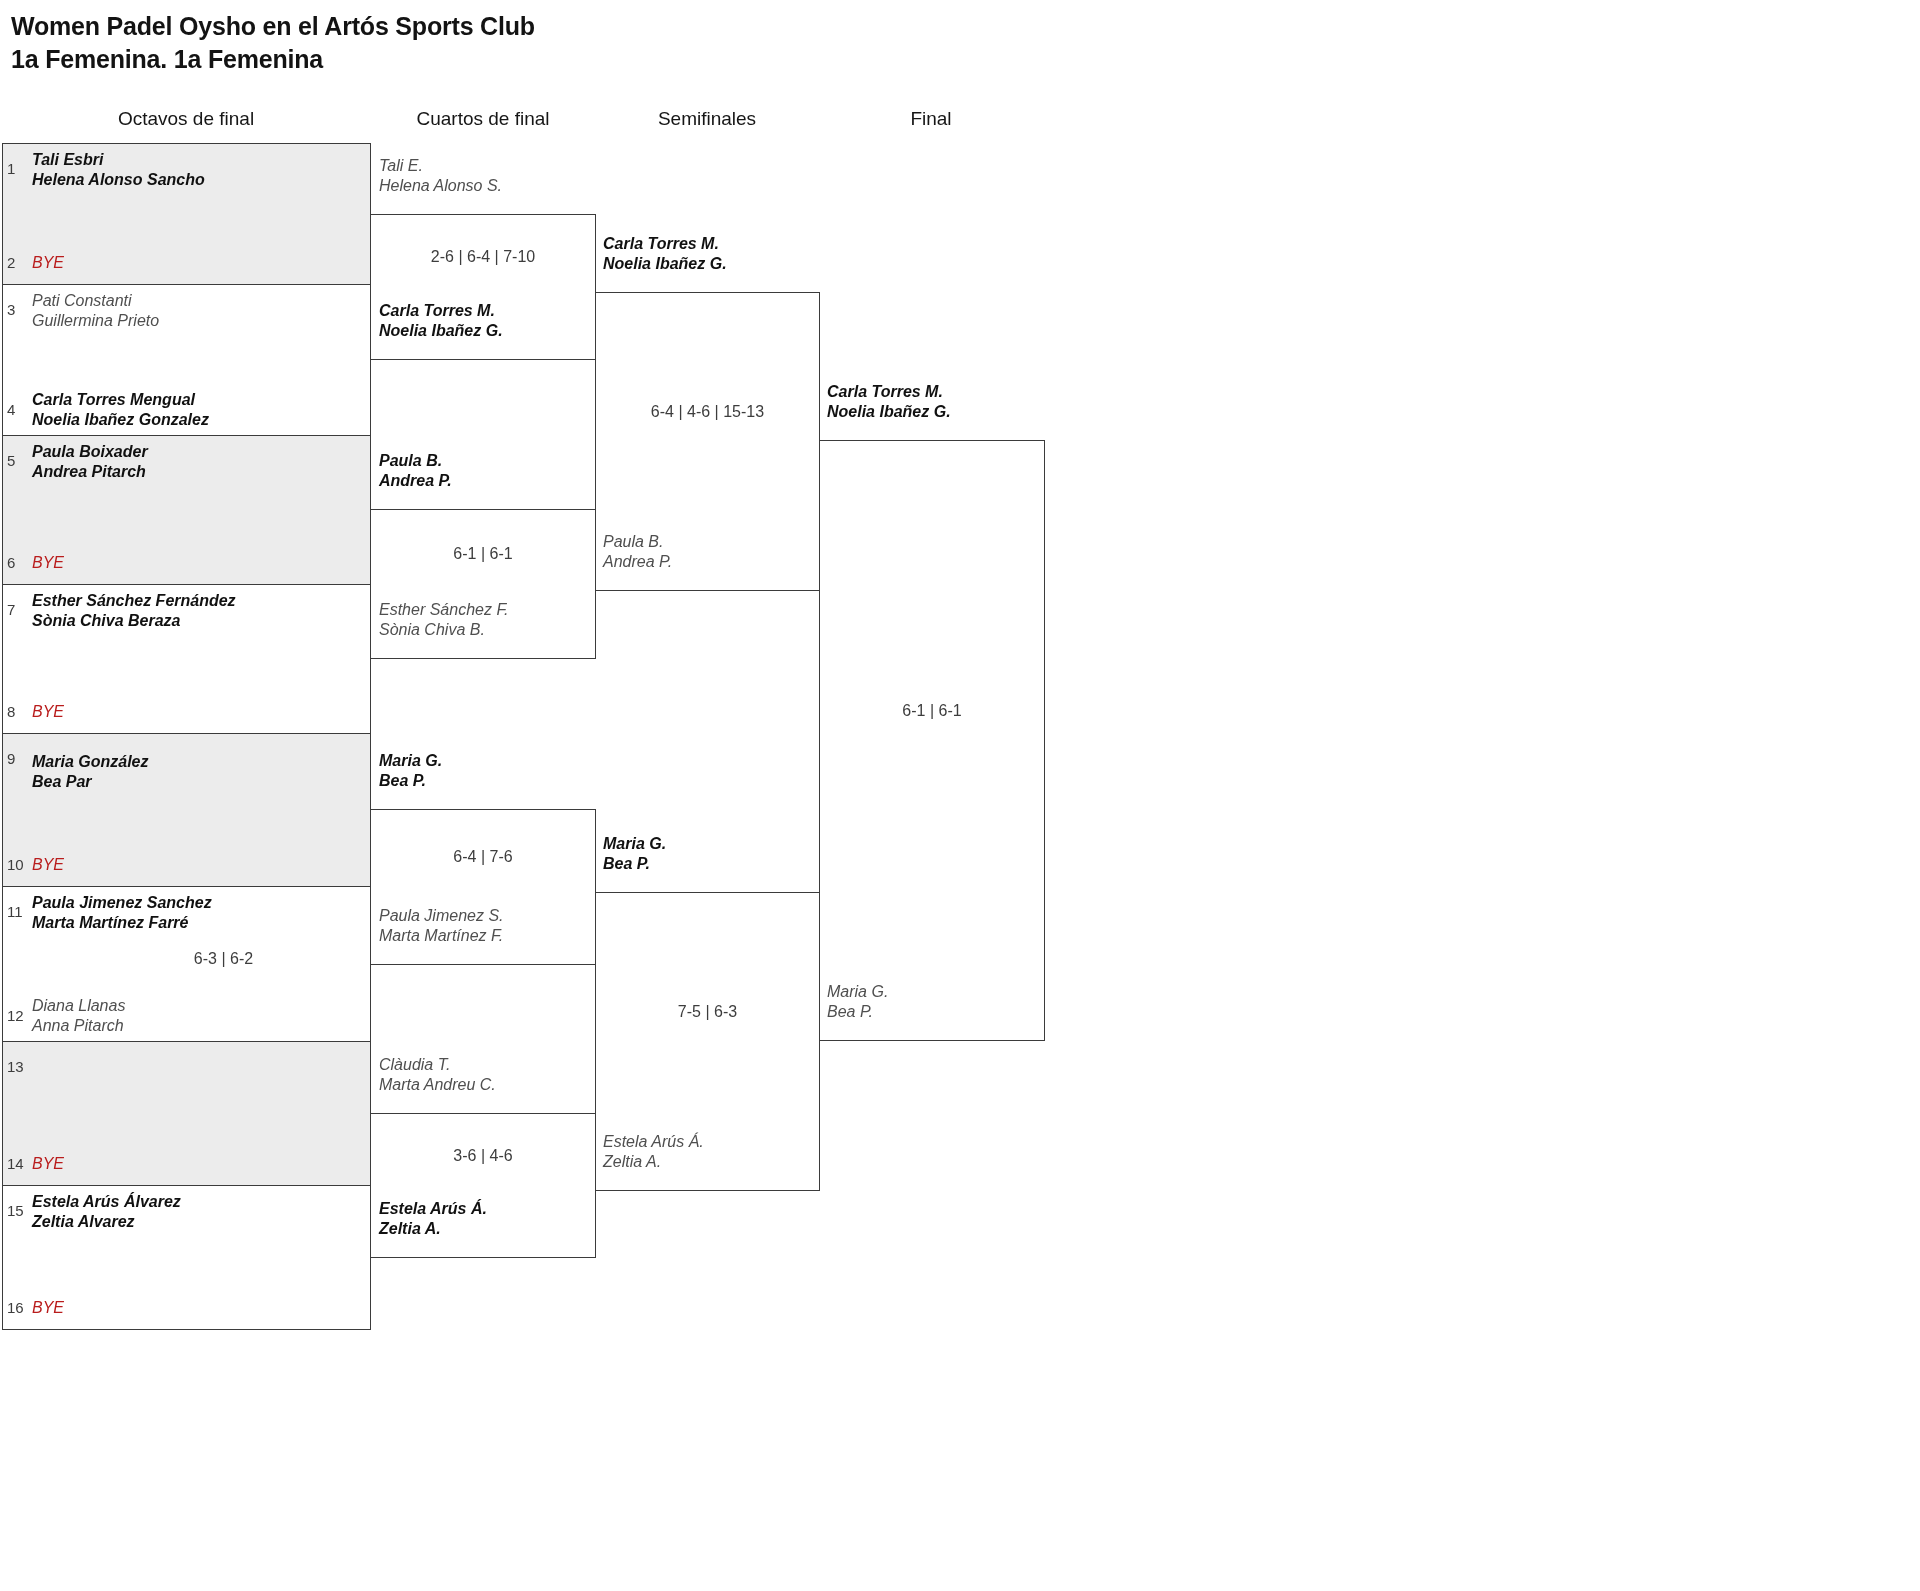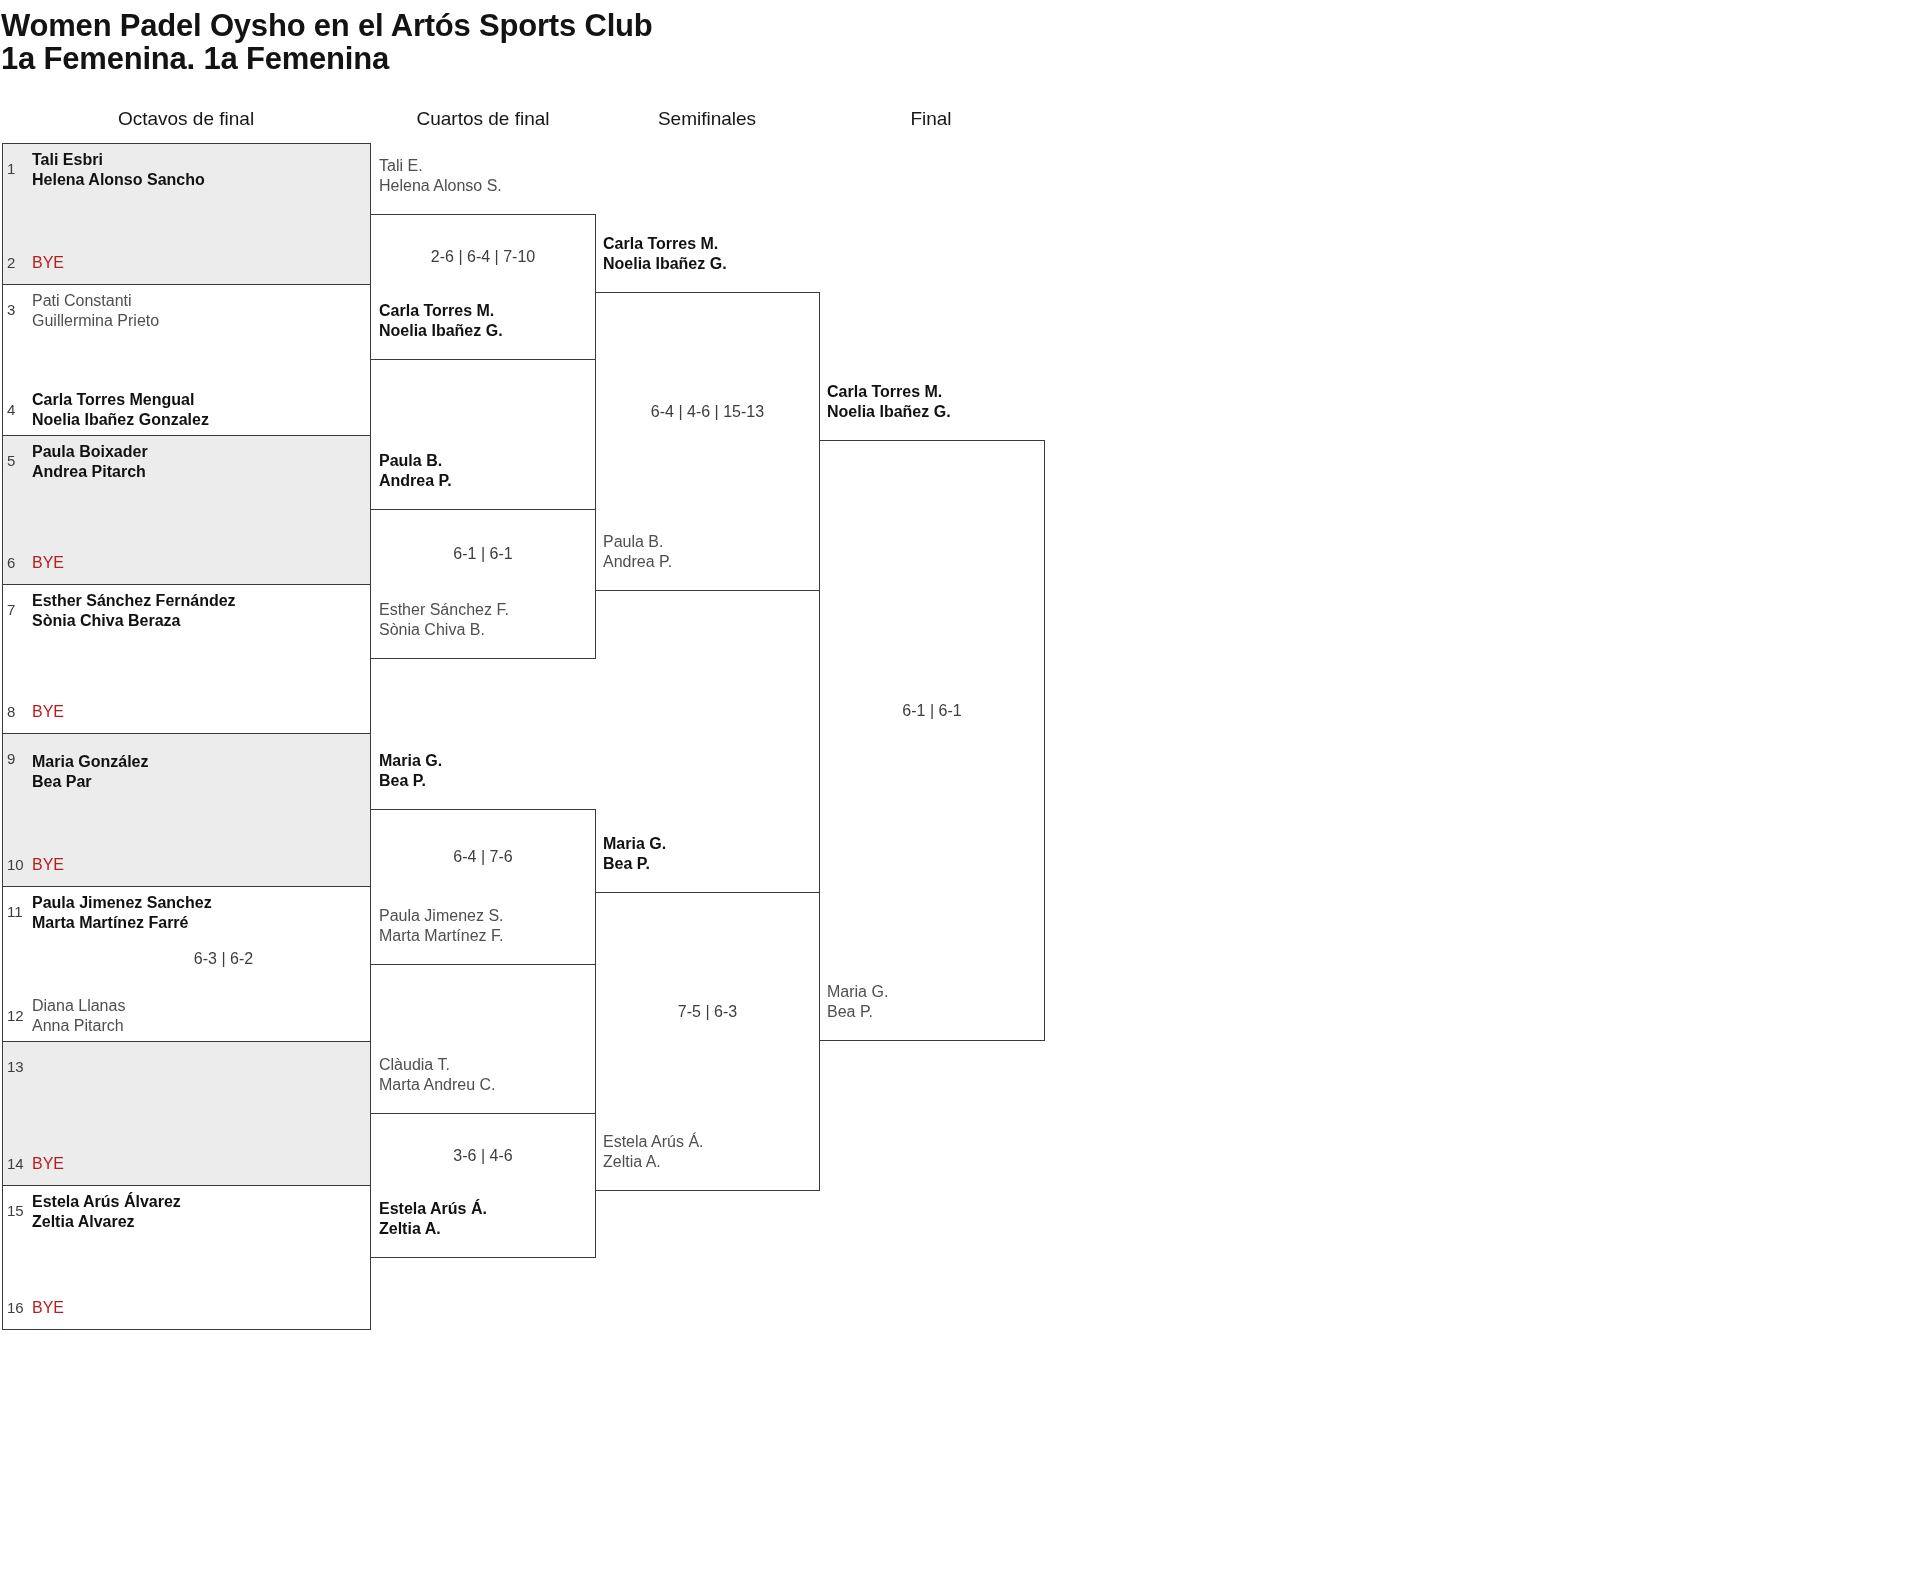--- a/index.html
+++ b/index.html
@@ -1,28 +1,28 @@
 <!DOCTYPE html>
 <html><head>
 <meta charset="utf-8">
 <style>
   html,body{margin:0;padding:0;background:#fff;}
   .canvas{position:relative;width:1920px;height:1591px;background:#ffffff;overflow:hidden;
           font-family:"Liberation Sans","DejaVu Sans",sans-serif;color:#161616;}
-  .title-line{position:absolute;left:1px;font-size:31px;line-height:36px;font-weight:700;
+  .title-line{position:absolute;left:11px;font-size:25px;line-height:36px;font-weight:700;
               color:#131313;letter-spacing:-0.2px;white-space:nowrap;}
   .rhead{position:absolute;top:108px;width:300px;text-align:center;font-size:19px;
          font-weight:500;color:#161616;white-space:nowrap;}
   .obox{position:absolute;left:2px;width:369px;border:1px solid #3b3b3b;
         box-sizing:border-box;background:#ffffff;}
   .obox.grayfill{background:#ececec;}
   .mbox{position:absolute;border:1px solid #3b3b3b;box-sizing:border-box;background:transparent;}
   .seed{position:absolute;left:7px;width:24px;font-size:15px;color:#3d3d3d;line-height:20px;}
   .names{position:absolute;left:32px;width:330px;font-size:16px;line-height:20px;color:#161616;}
-  .names div{white-space:nowrap;}
+  .names div{white-space:nowrap;font-style:italic;}
   .names.winner{font-weight:700;color:#111111;}
   .names.loser{font-weight:400;color:#4f4f4f;}
   .names.bye{font-weight:400;color:#b91c1c;}
   .col-q{left:379px;width:212px;}
   .col-s{left:603px;width:212px;}
   .col-f{left:827px;width:212px;}
   .score{position:absolute;text-align:center;font-size:16px;color:#3d3d3d;white-space:nowrap;}
   .score-oct{left:2px;width:443px;}
   .score-q{left:370px;width:226px;}
   .score-s{left:595px;width:225px;}

